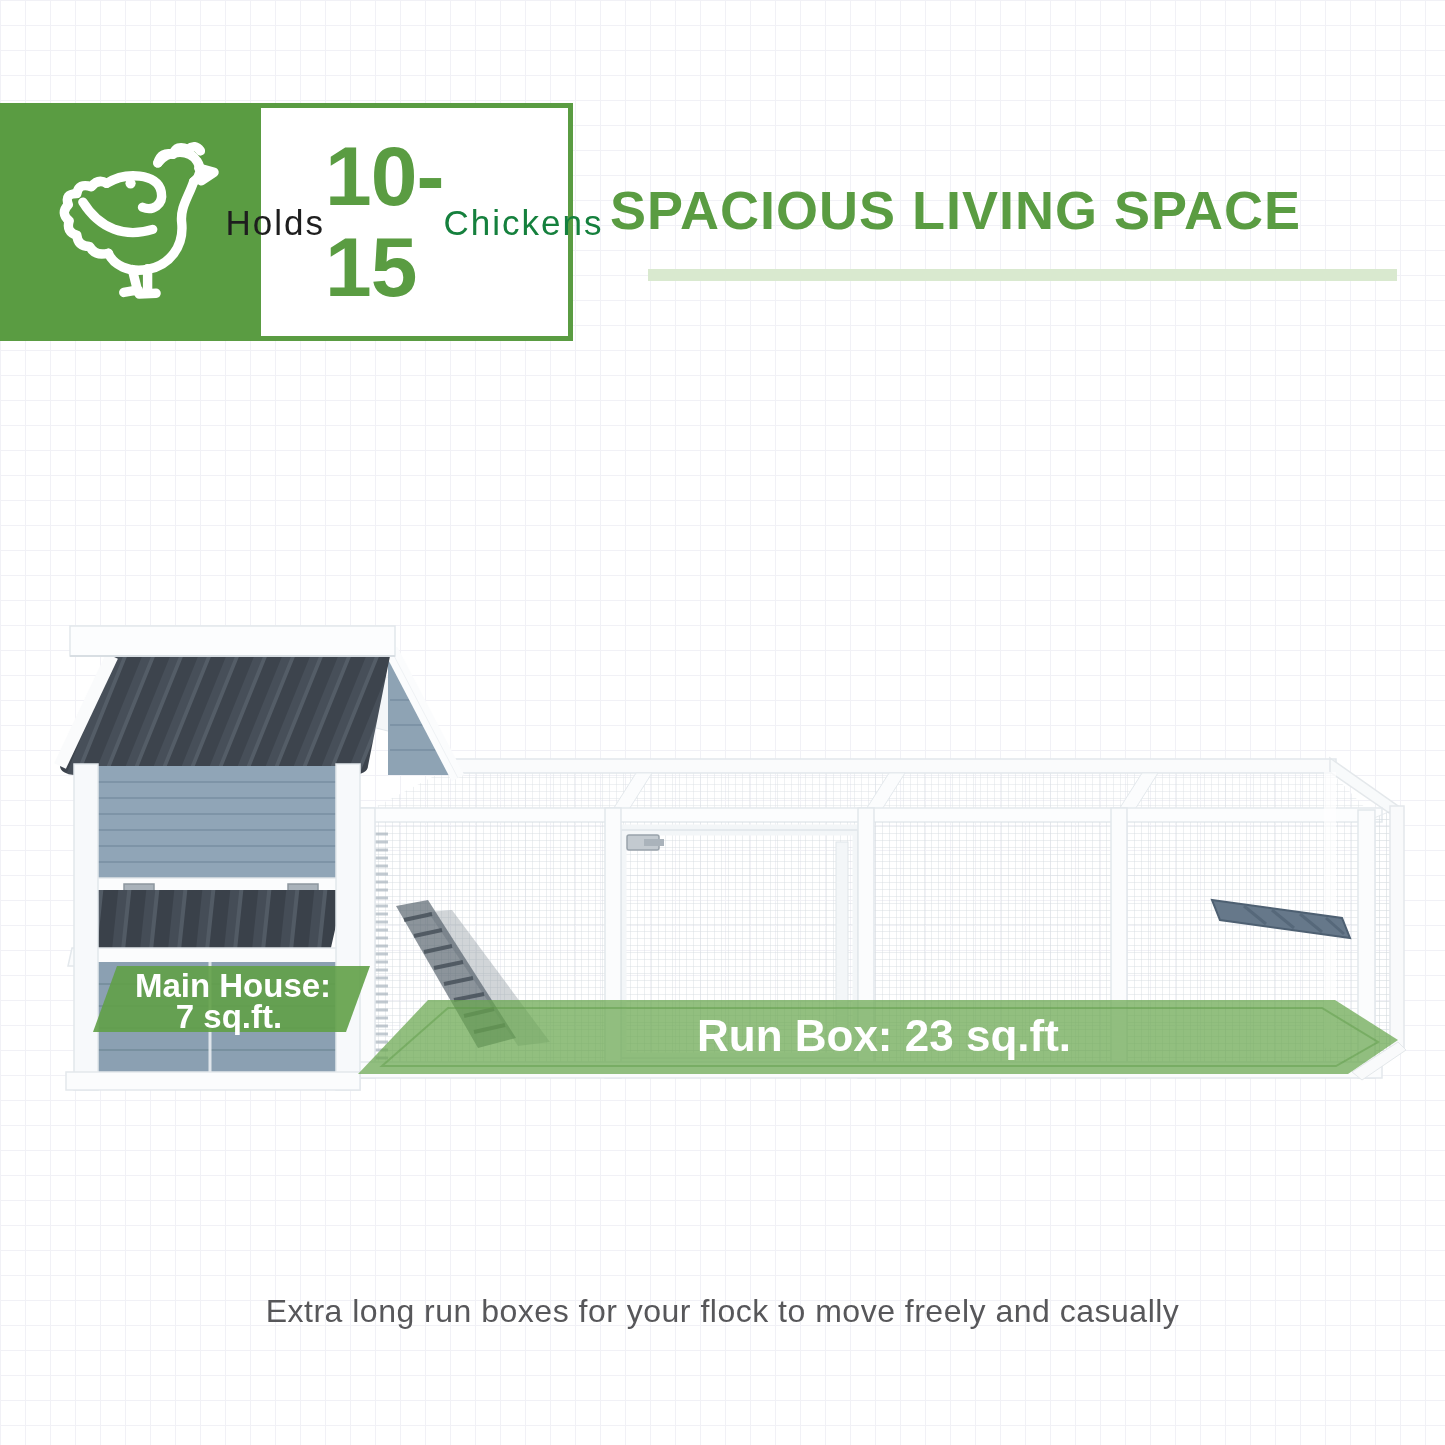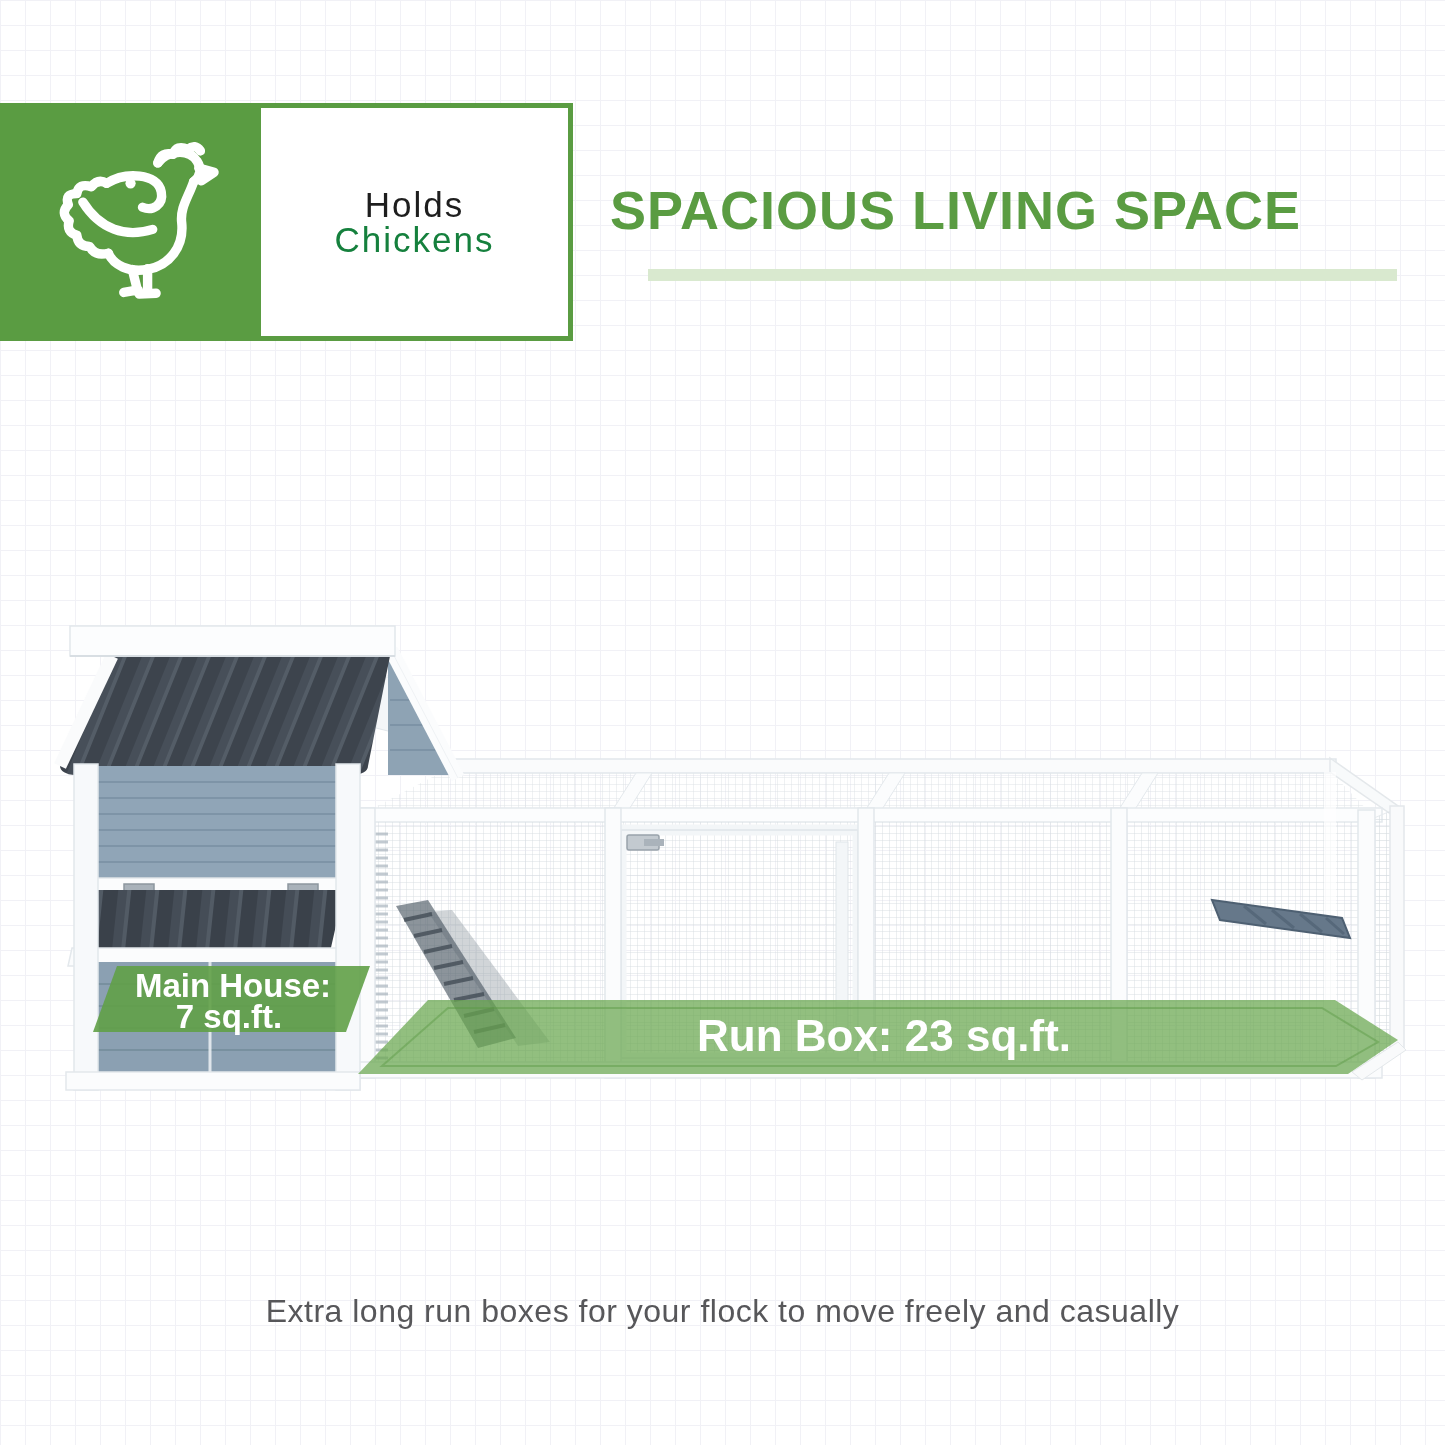--- a/index.html
+++ b/index.html
@@ -13,21 +13,21 @@
     background-size:25px 25px;
   }
   
   .badge-green{
     position:absolute;left:0;top:103px;width:256px;height:238px;
     background:#5a9c42;display:flex;align-items:center;justify-content:center;
   }
   .badge-count{
     position:absolute;left:256px;top:103px;width:317px;height:238px;
     background:#ffffff;border:5px solid #5a9c42;box-sizing:border-box;
-    display:flex;flex-direction:column;align-items:center;justify-content:center;
+    display:flex;align-items:center;justify-content:center;
   }
   .badge-count .holds{font-size:35px;color:#1e1e1e;letter-spacing:2px;line-height:1;}
   .badge-count .count{font-size:84px;font-weight:bold;color:#5a9c42;line-height:1.08;letter-spacing:-1px;}
   .badge-count .chickens{font-size:35px;color:#15803d;letter-spacing:2px;line-height:1;}
   
   .headline{
     position:absolute;left:610px;top:183px;width:835px;
     font-size:54px;font-weight:bold;color:#5a9c42;letter-spacing:1px;
     white-space:nowrap;line-height:1;
   }
@@ -63,20 +63,21 @@
       <path d="M62,84 C82,116 112,126 144,116"></path>
 
       <circle cx="118" cy="62" r="6" fill="#ffffff" stroke="none"></circle>
 
       <path d="M120,163 l 6,24 M110,190 l 17,-3 M138,162 l 0,26 M128,192 l 20,-1"></path>
     </svg>
   </span>
 </div>
 <div class="badge-count">
   <div class="holds">Holds</div>
+  <div class="count">10-15</div>
   <div class="chickens">Chickens</div>
 </div>
 
 <div class="headline">SPACIOUS LIVING SPACE</div>
 <div class="headline-underline"></div>
 
 <svg class="illustration" viewBox="0 0 1445 560">
   <defs>
     <pattern id="mesh" width="7" height="7" patternUnits="userSpaceOnUse">
       <path d="M0,0 H7 M0,0 V7" stroke="#d4dbe0" stroke-width="1" fill="none" opacity="0.9"></path>

